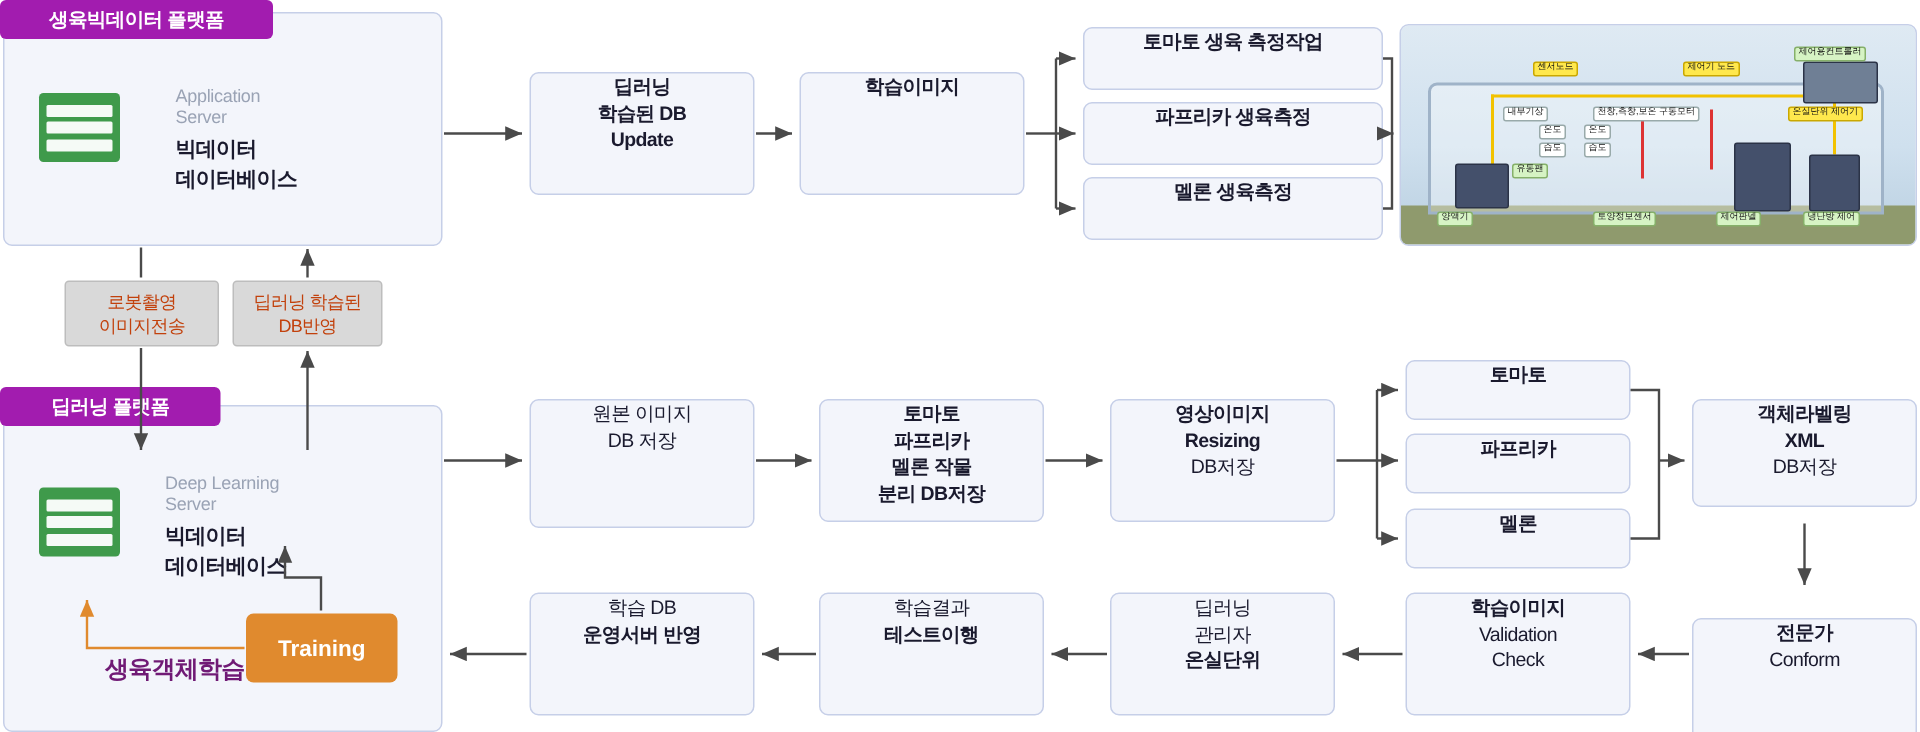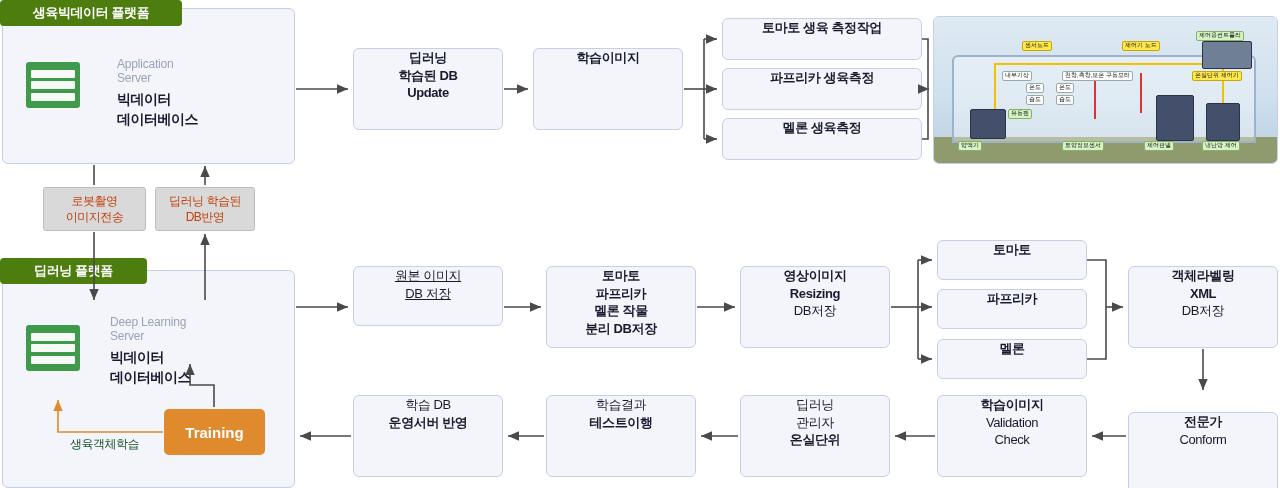--- a/index.html
+++ b/index.html
@@ -8,21 +8,21 @@
     font-family:"Liberation Sans","DejaVu Sans",sans-serif;
     color:#1a1a2e;
   }
   .abs{position:absolute;box-sizing:border-box;}
 
   
   .panel{
     background:#f3f5fb;border:1px solid #c6cfe8;border-radius:6px;
   }
   .panel-tab{
-    background:#4d7c0f;color:#fff;font-weight:bold;font-size:13px;
+    background:#a21caf;color:#fff;font-weight:bold;font-size:13px;
     display:flex;align-items:center;justify-content:center;
     border-radius:4px;letter-spacing:-0.4px;
   }
 
   
   .box{
     background:#f3f5fb;border:1px solid #c6cfe8;border-radius:6px;
     display:flex;flex-direction:column;align-items:center;
     text-align:center;font-size:13px;line-height:1.35;letter-spacing:-0.4px;
   }
@@ -45,21 +45,21 @@
   .srv-icon{
     width:54px;height:46px;background:#3f9a4b;border-radius:3px;
     display:flex;flex-direction:column;justify-content:space-evenly;padding:4px 5px;box-sizing:border-box;
   }
   .srv-icon i{display:block;height:8px;background:#ffffff;border-radius:1px;opacity:.95;}
 
   .training{
     background:#e08a2e;border-radius:5px;color:#fff;font-weight:bold;font-size:15px;
     display:flex;align-items:center;justify-content:center;
   }
-  .learn-lbl{color:#14532d;font-size:12px;font-weight:normal;letter-spacing:-0.5px;}
+  .learn-lbl{color:#701a75;font-size:16px;font-weight:bold;letter-spacing:-0.5px;}
 
   
   svg.layer{position:absolute;left:0;top:0;width:1280px;height:488px;pointer-events:none;}
 
   
   .photo{
     background:#eef3f8;border:1px solid #c6cfe8;border-radius:6px;overflow:hidden;
   }
   .gh-sky{position:absolute;left:0;top:0;right:0;bottom:0;background:linear-gradient(#dfeaf3,#cfe0ee 55%,#b9cfe0);}
   .gh-ground{position:absolute;left:0;right:0;bottom:0;height:26px;background:#8f9a6d;}
@@ -179,21 +179,21 @@
   <div class="tag w" style="left:122px;top:66px;"><span>온도</span></div>
   <div class="tag w" style="left:122px;top:78px;"><span>습도</span></div>
   <div class="tag g" style="left:74px;top:92px;"><span>유동팬</span></div>
   <div class="tag g" style="left:268px;top:124px;"><span>냉난방
 제어</span></div>
   <div class="tag g" style="left:210px;top:124px;"><span>제어판넬</span></div>
   <div class="tag g" style="left:128px;top:124px;"><span>토양정보센서</span></div>
   <div class="tag g" style="left:24px;top:124px;"><span>양액기</span></div>
 </div>
 
-<div class="abs box" style="left:353px;top:266px;width:150px;height:60px;text-decoration:underline;">
+<div class="abs box" style="left:353px;top:266px;width:150px;height:86px;">
   <span class="n">원본 이미지</span>
   <span class="n">DB 저장</span>
 </div>
 <div class="abs box" style="left:546px;top:266px;width:150px;height:82px;">
   <span class="b">토마토</span>
   <span class="b">파프리카</span>
   <span class="b">멜론 작물</span>
   <span class="b">분리 DB저장</span>
 </div>
 <div class="abs box" style="left:740px;top:266px;width:150px;height:82px;">
@@ -205,21 +205,21 @@
 <div class="abs box" style="left:937px;top:240px;width:150px;height:40px;">
   <span class="b">토마토</span>
 </div>
 <div class="abs box" style="left:937px;top:289px;width:150px;height:40px;">
   <span class="b">파프리카</span>
 </div>
 <div class="abs box" style="left:937px;top:339px;width:150px;height:40px;">
   <span class="b">멜론</span>
 </div>
 
-<div class="abs box" style="left:1128px;top:266px;width:150px;height:82px;">
+<div class="abs box" style="left:1128px;top:266px;width:150px;height:72px;">
   <span class="b">객체라벨링</span>
   <span class="b">XML</span>
   <span class="n">DB저장</span>
 </div>
 
 <div class="abs box" style="left:1128px;top:412px;width:150px;height:82px;">
   <span class="b">전문가</span>
   <span class="n">Conform</span>
 </div>
 <div class="abs box" style="left:937px;top:395px;width:150px;height:82px;">

